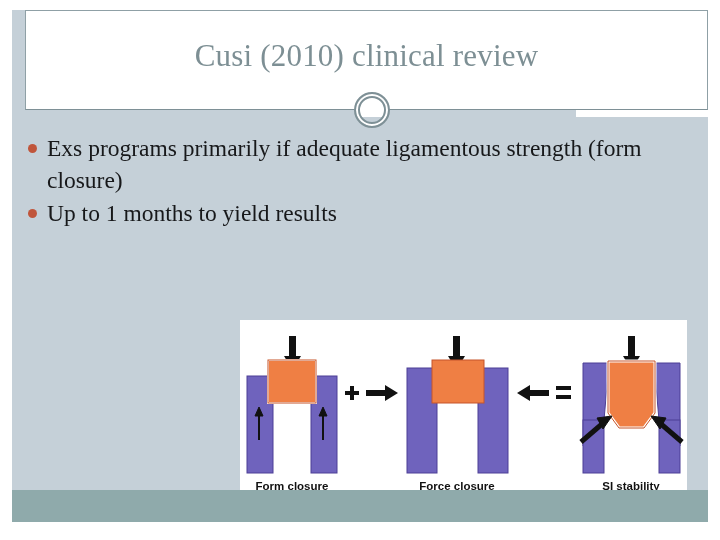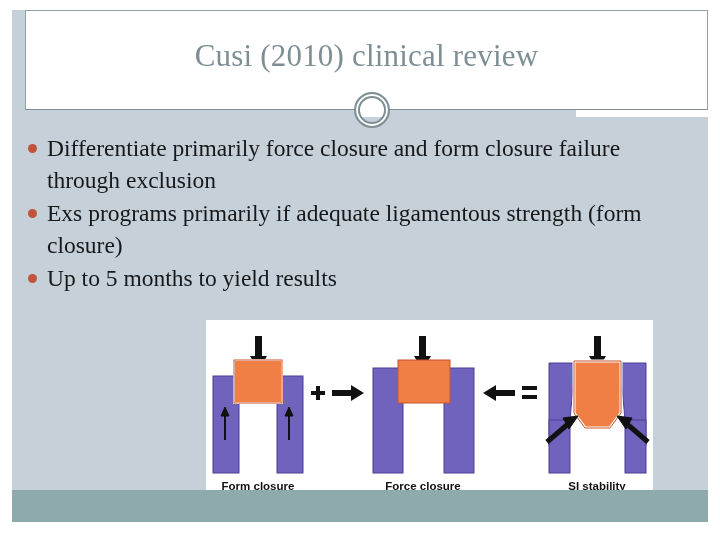--- a/index.html
+++ b/index.html
@@ -130,21 +130,21 @@
     font-family: "Liberation Serif", serif;
     font-size: 23.5px;
     line-height: 32px;
     color: #17181a;
     max-width: 625px;
   }
 
   
   .picture {
     position: absolute;
-    left: 194px;
+    left: 228px;
     top: 203px;
     width: 447px;
     height: 178px;
     background: #f97316;
     overflow: hidden;
   }
   .picture svg { display: block; }
 
   
   .footer-bar {
@@ -166,31 +166,27 @@
   </div>
 
   <div class="ornament-mask-top"></div>
   <div class="ornament-mask-bottom"></div>
   <div class="ornament-mask-bottom-white"></div>
   <div class="ornament"></div>
 
   <div class="body-area">
 
     <div class="bullets">
-      <div class="bullet-row">
-        <span class="bullet-dot"></span>
-        <span class="bullet-text">Differentiate primarily force closure and form closure failure through exclusion</span>
-      </div>
       <div class="bullet-row">
         <span class="bullet-dot"></span>
         <span class="bullet-text">Exs programs primarily if adequate ligamentous strength (form closure)</span>
       </div>
       <div class="bullet-row">
         <span class="bullet-dot"></span>
-        <span class="bullet-text">Up to 5 months to yield results</span>
+        <span class="bullet-text">Up to 1 months to yield results</span>
       </div>
     </div>
 
     <div class="picture">
       <svg width="447" height="178" viewBox="0 0 447 178" xmlns="http://www.w3.org/2000/svg">
         <rect x="0" y="0" width="447" height="178" fill="#ffffff"></rect>
 
         <g>
 
           <g fill="#111111">

